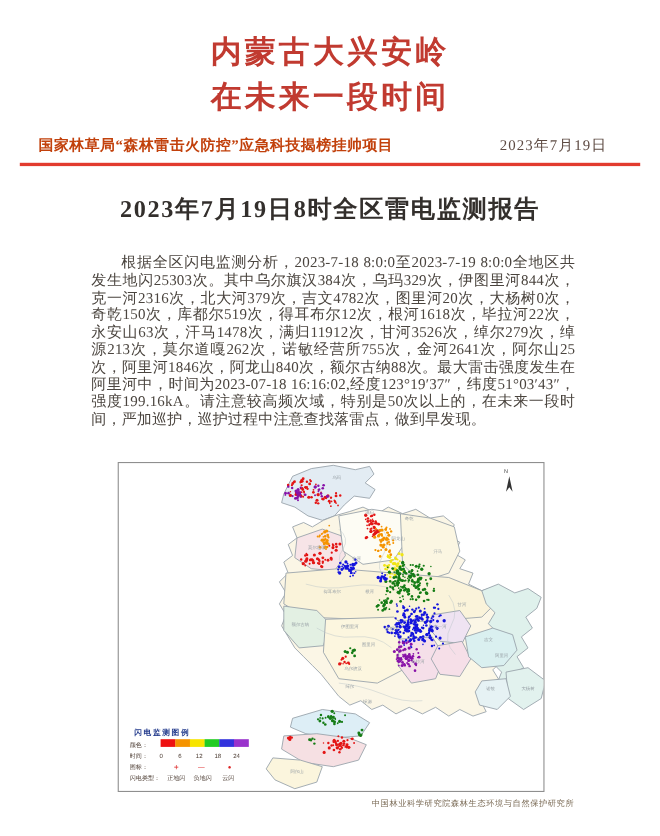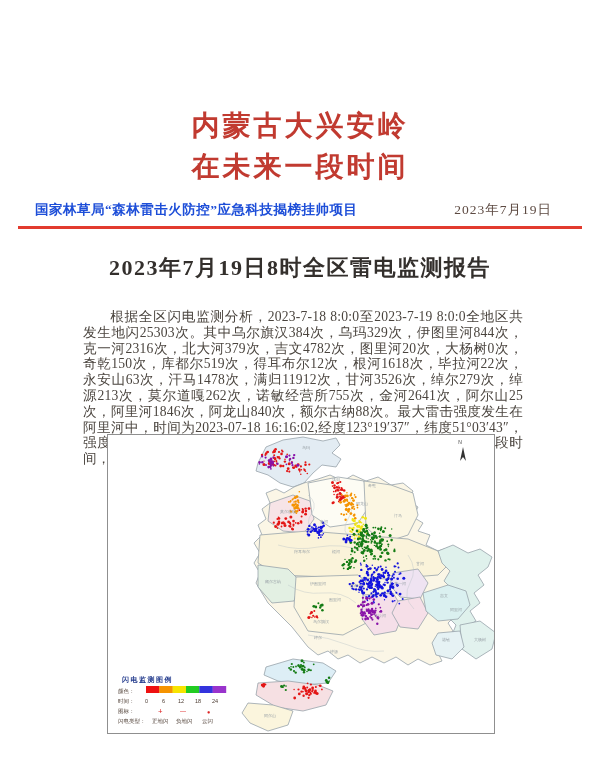--- a/index.html
+++ b/index.html
@@ -1,25 +1,25 @@
 <!DOCTYPE html>
 <html><head>
 <meta charset="utf-8">
 <style>
   html,body{margin:0;padding:0;}
   body{background:#ffffff;width:600px;height:760px;overflow:hidden;
        font-family:"Liberation Serif","DejaVu Serif",serif;}
   .page{position:relative;width:600px;height:760px;background:#fff;}
   .doc-title{color:#c13a30;text-align:center;font-weight:bold;
              font-size:28px;letter-spacing:3px;line-height:1.45;}
-  .title-block{padding-top:92px;margin-top:14px;}
+  .title-block{padding-top:28px;}
   .header-row{display:flex;justify-content:space-between;align-items:flex-end;
               margin:14px 18px 0 18px;padding:0 30px 7px 17px;
               border-bottom:3px solid #e23b2e;}
-  .project-line{font-weight:bold;font-size:13.5px;color:#1d4ed8;letter-spacing:0.5px;}
+  .project-line{font-weight:bold;font-size:13.5px;color:#c2410c;letter-spacing:0.5px;}
   .header-date{font-weight:normal;font-size:13.5px;color:#5d4a42;letter-spacing:1px;}
   .section-title{text-align:center;font-weight:bold;font-size:22px;color:#332f2c;
                  letter-spacing:1.5px;margin-top:24px;}
   .body-para{margin:26px 77px 0 83px;font-size:13.6px;line-height:1.16;
              text-align:justify;text-indent:2em;color:#4a443e;letter-spacing:0.2px;
              word-break:break-all;}
   .map-frame{position:absolute;left:107px;top:420px;width:386px;height:298px;
              border:1.5px solid #8f8f8f;background:#fff;}
   .map-frame svg{display:block;width:100%;height:100%;}
   .footer{position:absolute;left:0;top:726px;width:600px;}
@@ -1056,15 +1056,16 @@
         <text x="99" y="278.5" font-size="5.5" fill="#dd2222">●</text>
         <text class="legend-small" x="10" y="288" letter-spacing="0">闪电类型：</text>
         <text class="legend-small" x="44" y="288" font-size="5">正地闪</text>
         <text class="legend-small" x="68" y="288" font-size="5">负地闪</text>
         <text class="legend-small" x="94" y="288" font-size="5">云闪</text>
       </g>
     </svg>
   </div>
 
   <div class="footer">
+    <div>中国林业科学研究院森林生态环境与自然保护研究所</div>
   </div>
 
 </div>
 
 </body></html>

